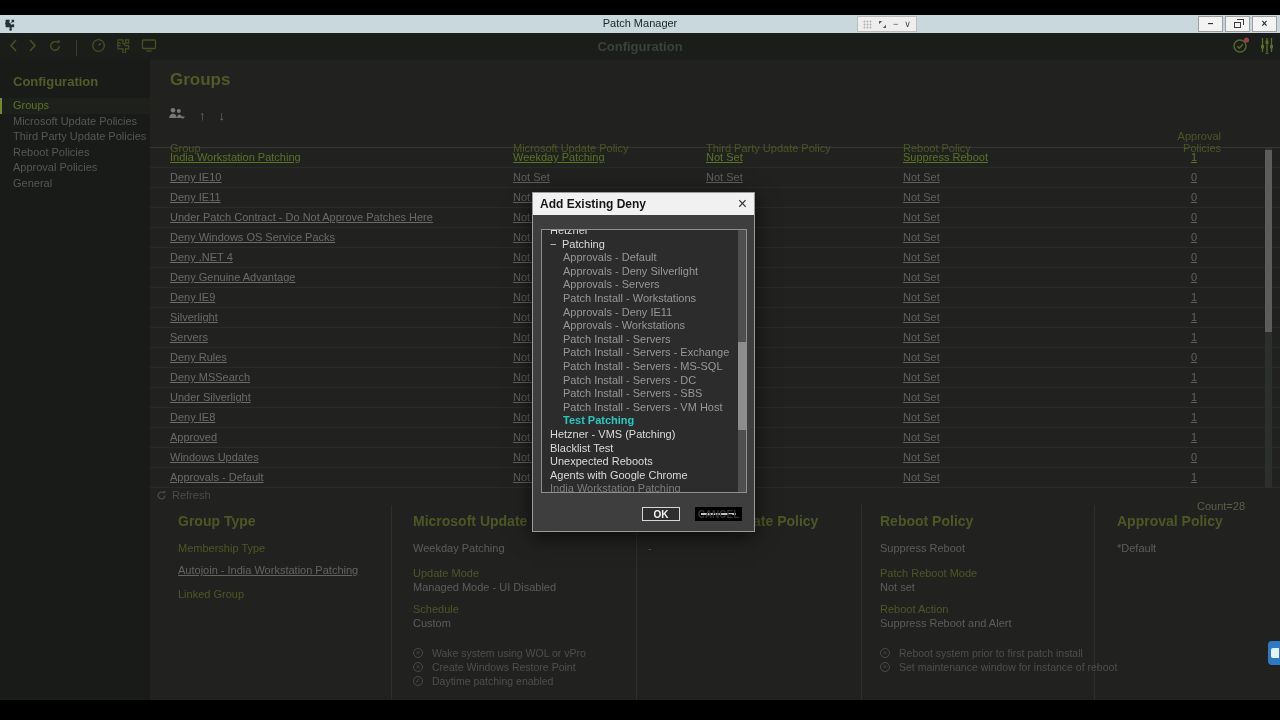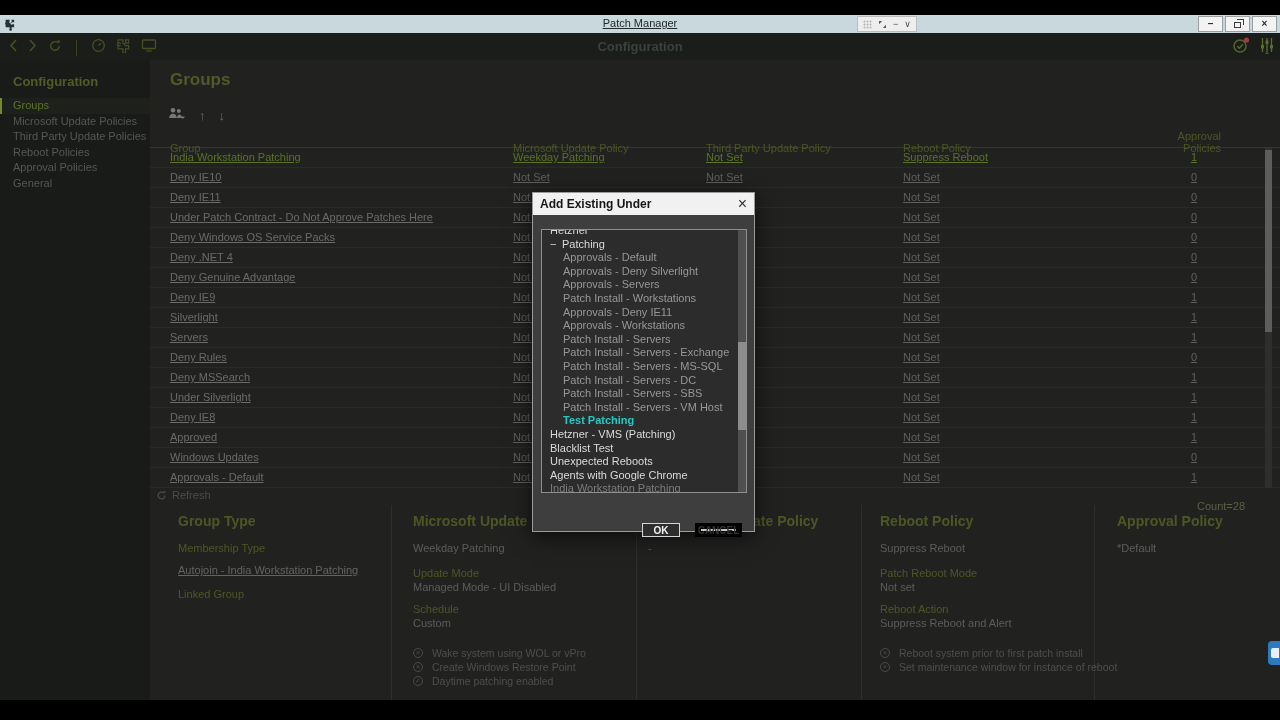--- a/index.html
+++ b/index.html
@@ -6,21 +6,21 @@
   html,body { margin:0; padding:0; }
   body {
     width:1280px; height:720px; overflow:hidden; position:relative;
     background:#000; font-family:"Liberation Sans", sans-serif;
     -webkit-font-smoothing:antialiased;
   }
 
   
   .titlebar { position:absolute; left:0; top:15px; width:1280px; height:18px; background:#c9d8dc; }
   .tb-puzzle { position:absolute; left:4px; top:2px; }
-  .tb-title { position:absolute; left:0; right:0; top:2px; text-align:center; font-size:11px; color:#212a2e;text-decoration:underline; }
+  .tb-title { position:absolute; left:0; right:0; top:2px; text-align:center; font-size:11px; color:#212a2e; }
   .float-widget { position:absolute; left:857px; top:1px; height:16px; background:#eeeeee; border:1px solid #bcbcbc;
     display:flex; align-items:center; gap:6px; padding:0 5px; }
   .fw-txt { font-size:9px; color:#4a4a4a; line-height:10px; }
   .win-controls { position:absolute; right:3px; top:1px; display:flex; }
   .win-btn { width:25px; height:16px; background:#f3f3f3; border:1px solid #9aa0a2; margin-left:2px;
     display:flex; align-items:center; justify-content:center; font-size:10px; color:#2c2c2c; font-weight:bold; line-height:10px; }
   .glyph-restore { position:relative; width:7px; height:6px; border:1px solid #3c3c3c; margin-top:1px; }
   .glyph-restore::before { content:""; position:absolute; left:2px; top:-4px; width:6px; height:5px;
     border:1px solid #3c3c3c; border-left:none; border-bottom:none; }
 
@@ -97,21 +97,21 @@
   .titem.ind1 { padding-left:21px; }
   .titem.bright { color:#dadada; }
   .titem.muted { color:#979797; }
   .titem.dim { color:#7c7c7c; }
   .titem.selected { color:#29c7c3; font-weight:bold; }
   .titem.clip { margin-top:-6px; }
   .tglyph:not(:empty) { display:inline-block; width:12px; color:#d5d5d5; }
   .m-scroll { position:absolute; right:0; top:0; width:8px; height:262px; background:#4f4f4f; }
   .m-thumb { position:absolute; left:0; top:112px; width:8px; height:88px; background:#8d8d8d; }
   .btn { position:absolute; font-size:10px; font-weight:bold; display:flex; align-items:center;
-    justify-content:center; cursor:pointer;margin-top:16px; }
+    justify-content:center; cursor:pointer; }
   .m-ok { left:109px; top:314px; width:38px; height:14px; background:#2e2e2e; border:1px solid #d6d6d6; color:#f2f2f2; }
   .m-cancel { left:162px; top:314px; width:47px; height:14px; background:#c6c6c6; border:6px solid #000000; color:#333; }
 
   
   .tv { position:absolute; left:1268px; top:641px; width:12px; height:24px; background:#2d7ac2; border-radius:4px 0 0 4px; }
   .tv-inner { position:absolute; left:3px; top:7px; width:8px; height:10px; background:#e9f1f8; border-radius:2px 0 0 2px; }
   .bottom-strip { position:absolute; left:0; top:700px; width:1280px; height:20px; background:#000; }
   .top-strip { position:absolute; left:0; top:0; width:1280px; height:15px; background:#000; }
 </style>
 </head>
@@ -462,21 +462,21 @@
 
     <div class="panel pw5">
       <div class="p-head">Approval Policy</div>
       <div class="p-val p-first">*Default</div>
     </div>
   </div>
 </div>
 
 <div class="modal">
   <div class="m-head">
-    <span class="m-title">Add Existing Under</span>
+    <span class="m-title">Add Existing Deny</span>
     <span class="m-close">×</span>
   </div>
   <div class="m-list">
     <div class="m-items">
 
         <div class="titem bright ind0 clip"><span class="tglyph"></span><span>Hetzner</span></div>
 
         <div class="titem bright ind0"><span class="tglyph">−</span><span>Patching</span></div>
 
         <div class="titem muted ind1"><span class="tglyph"></span><span>Approvals - Default</span></div>

